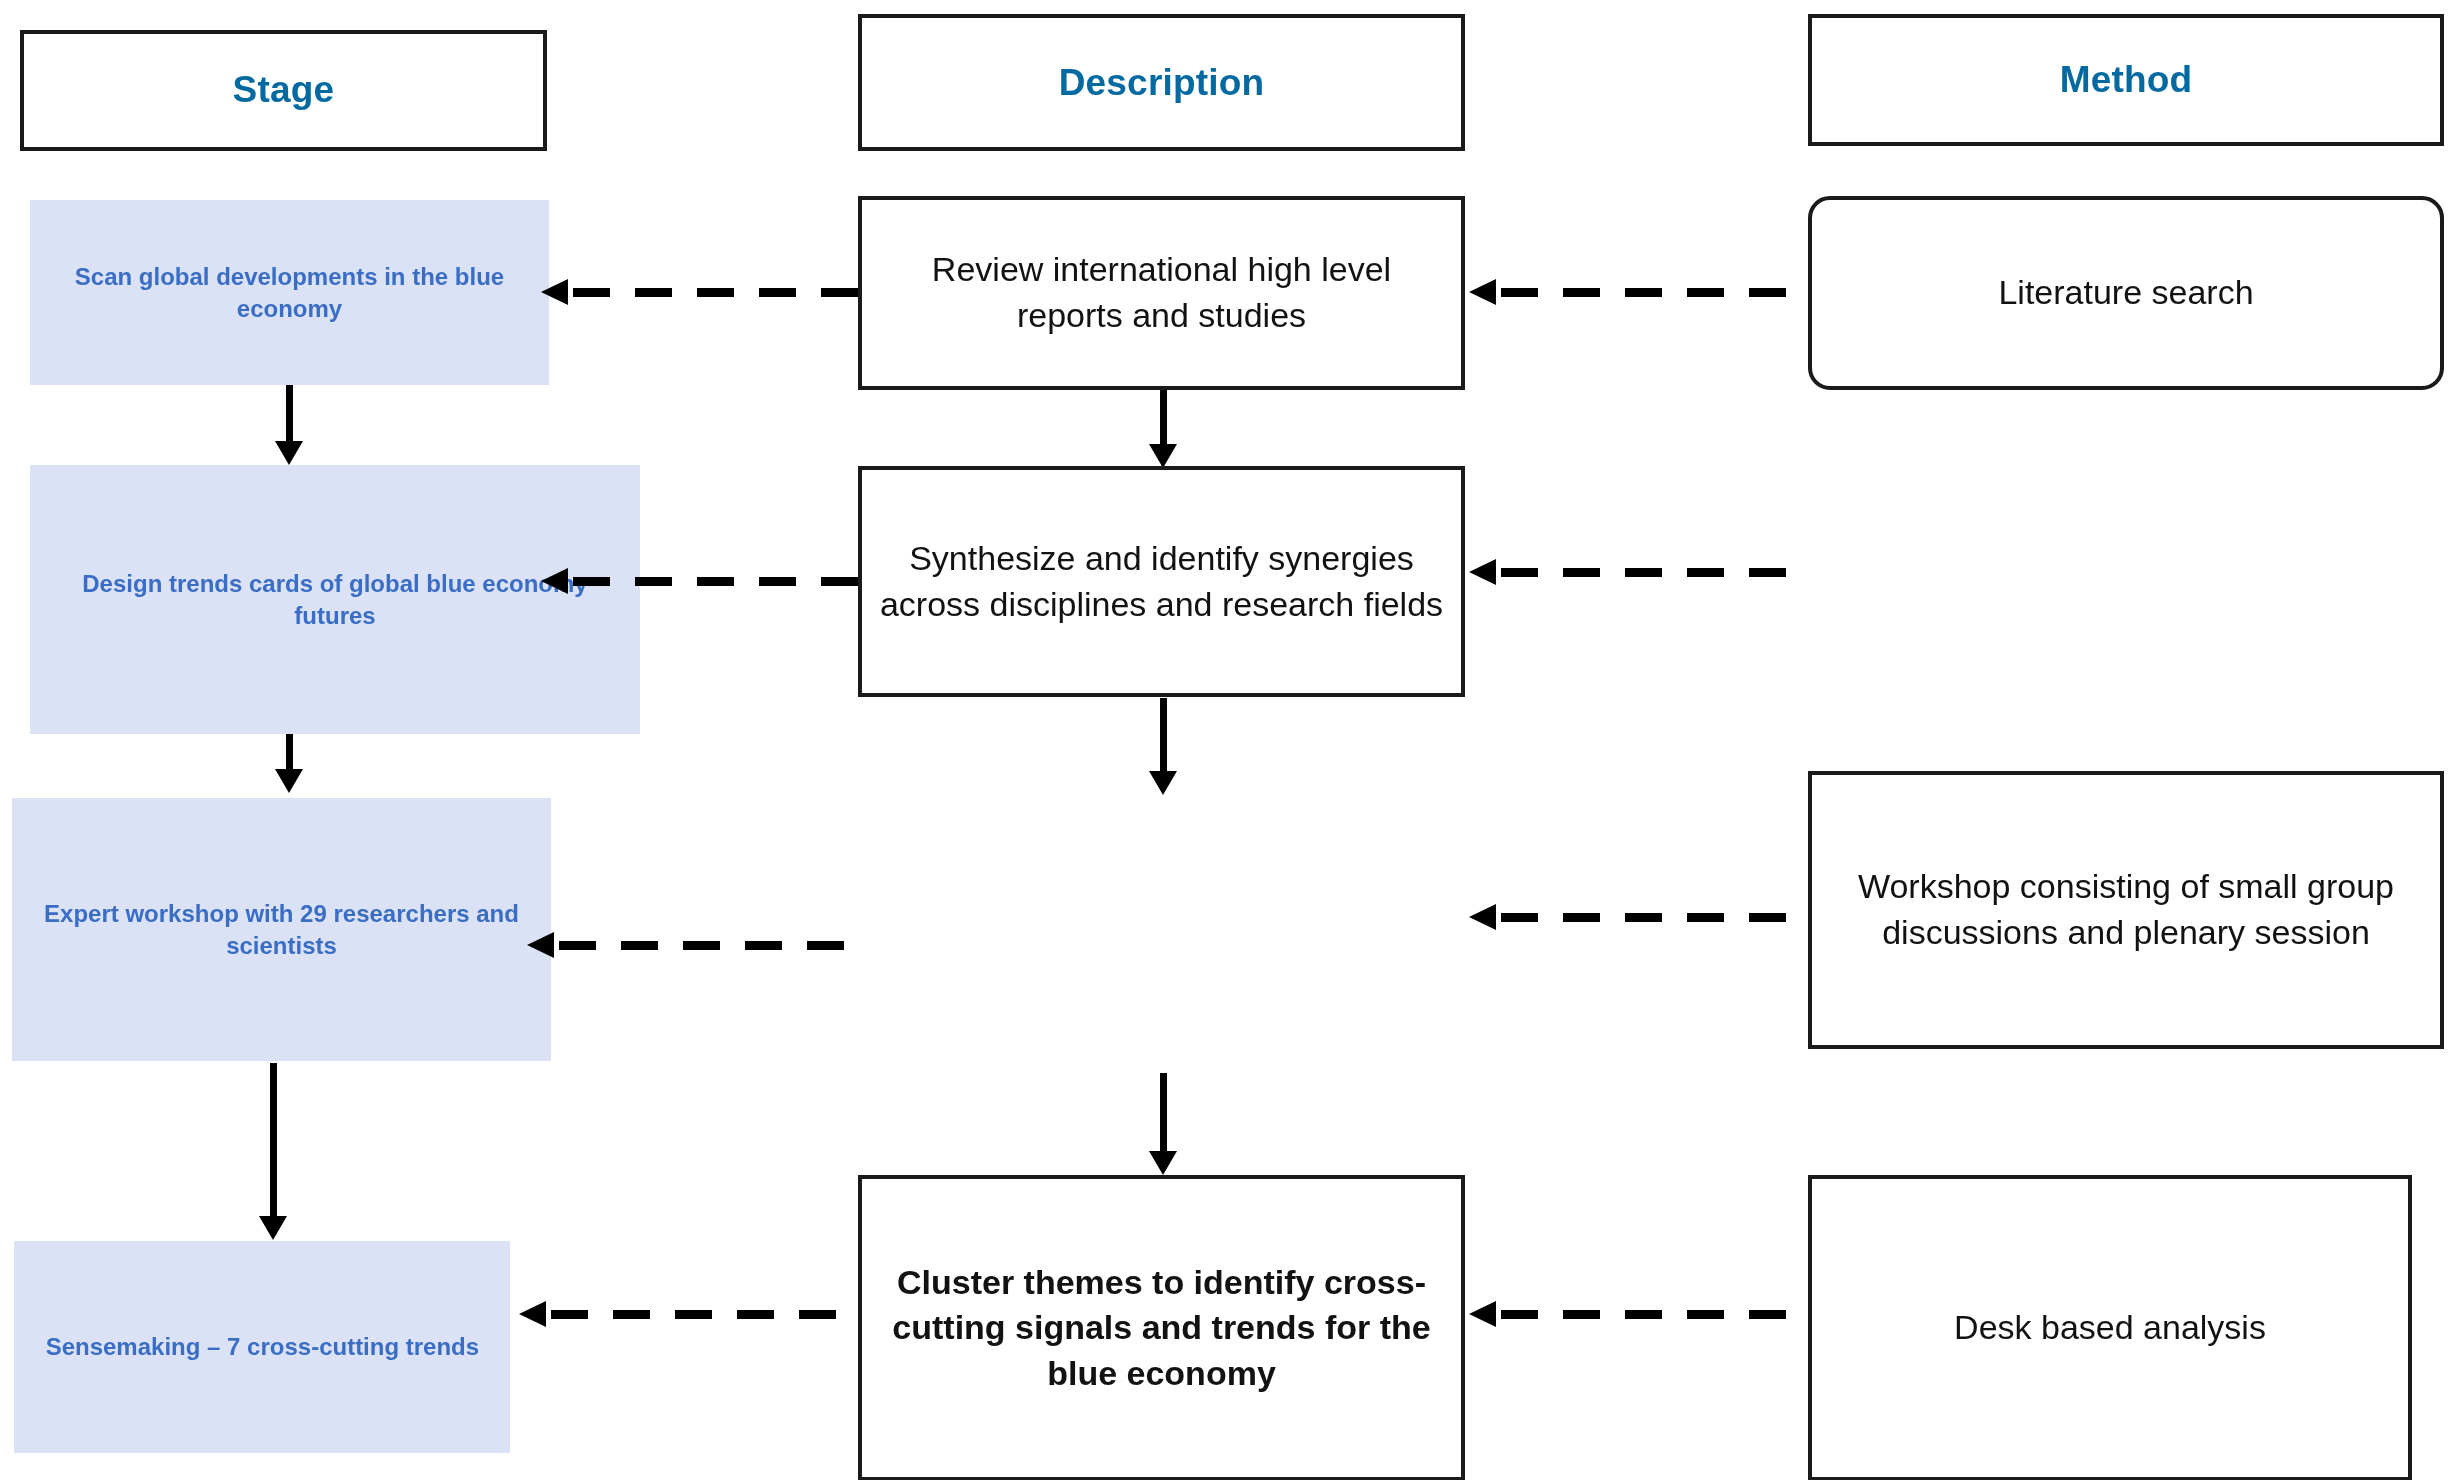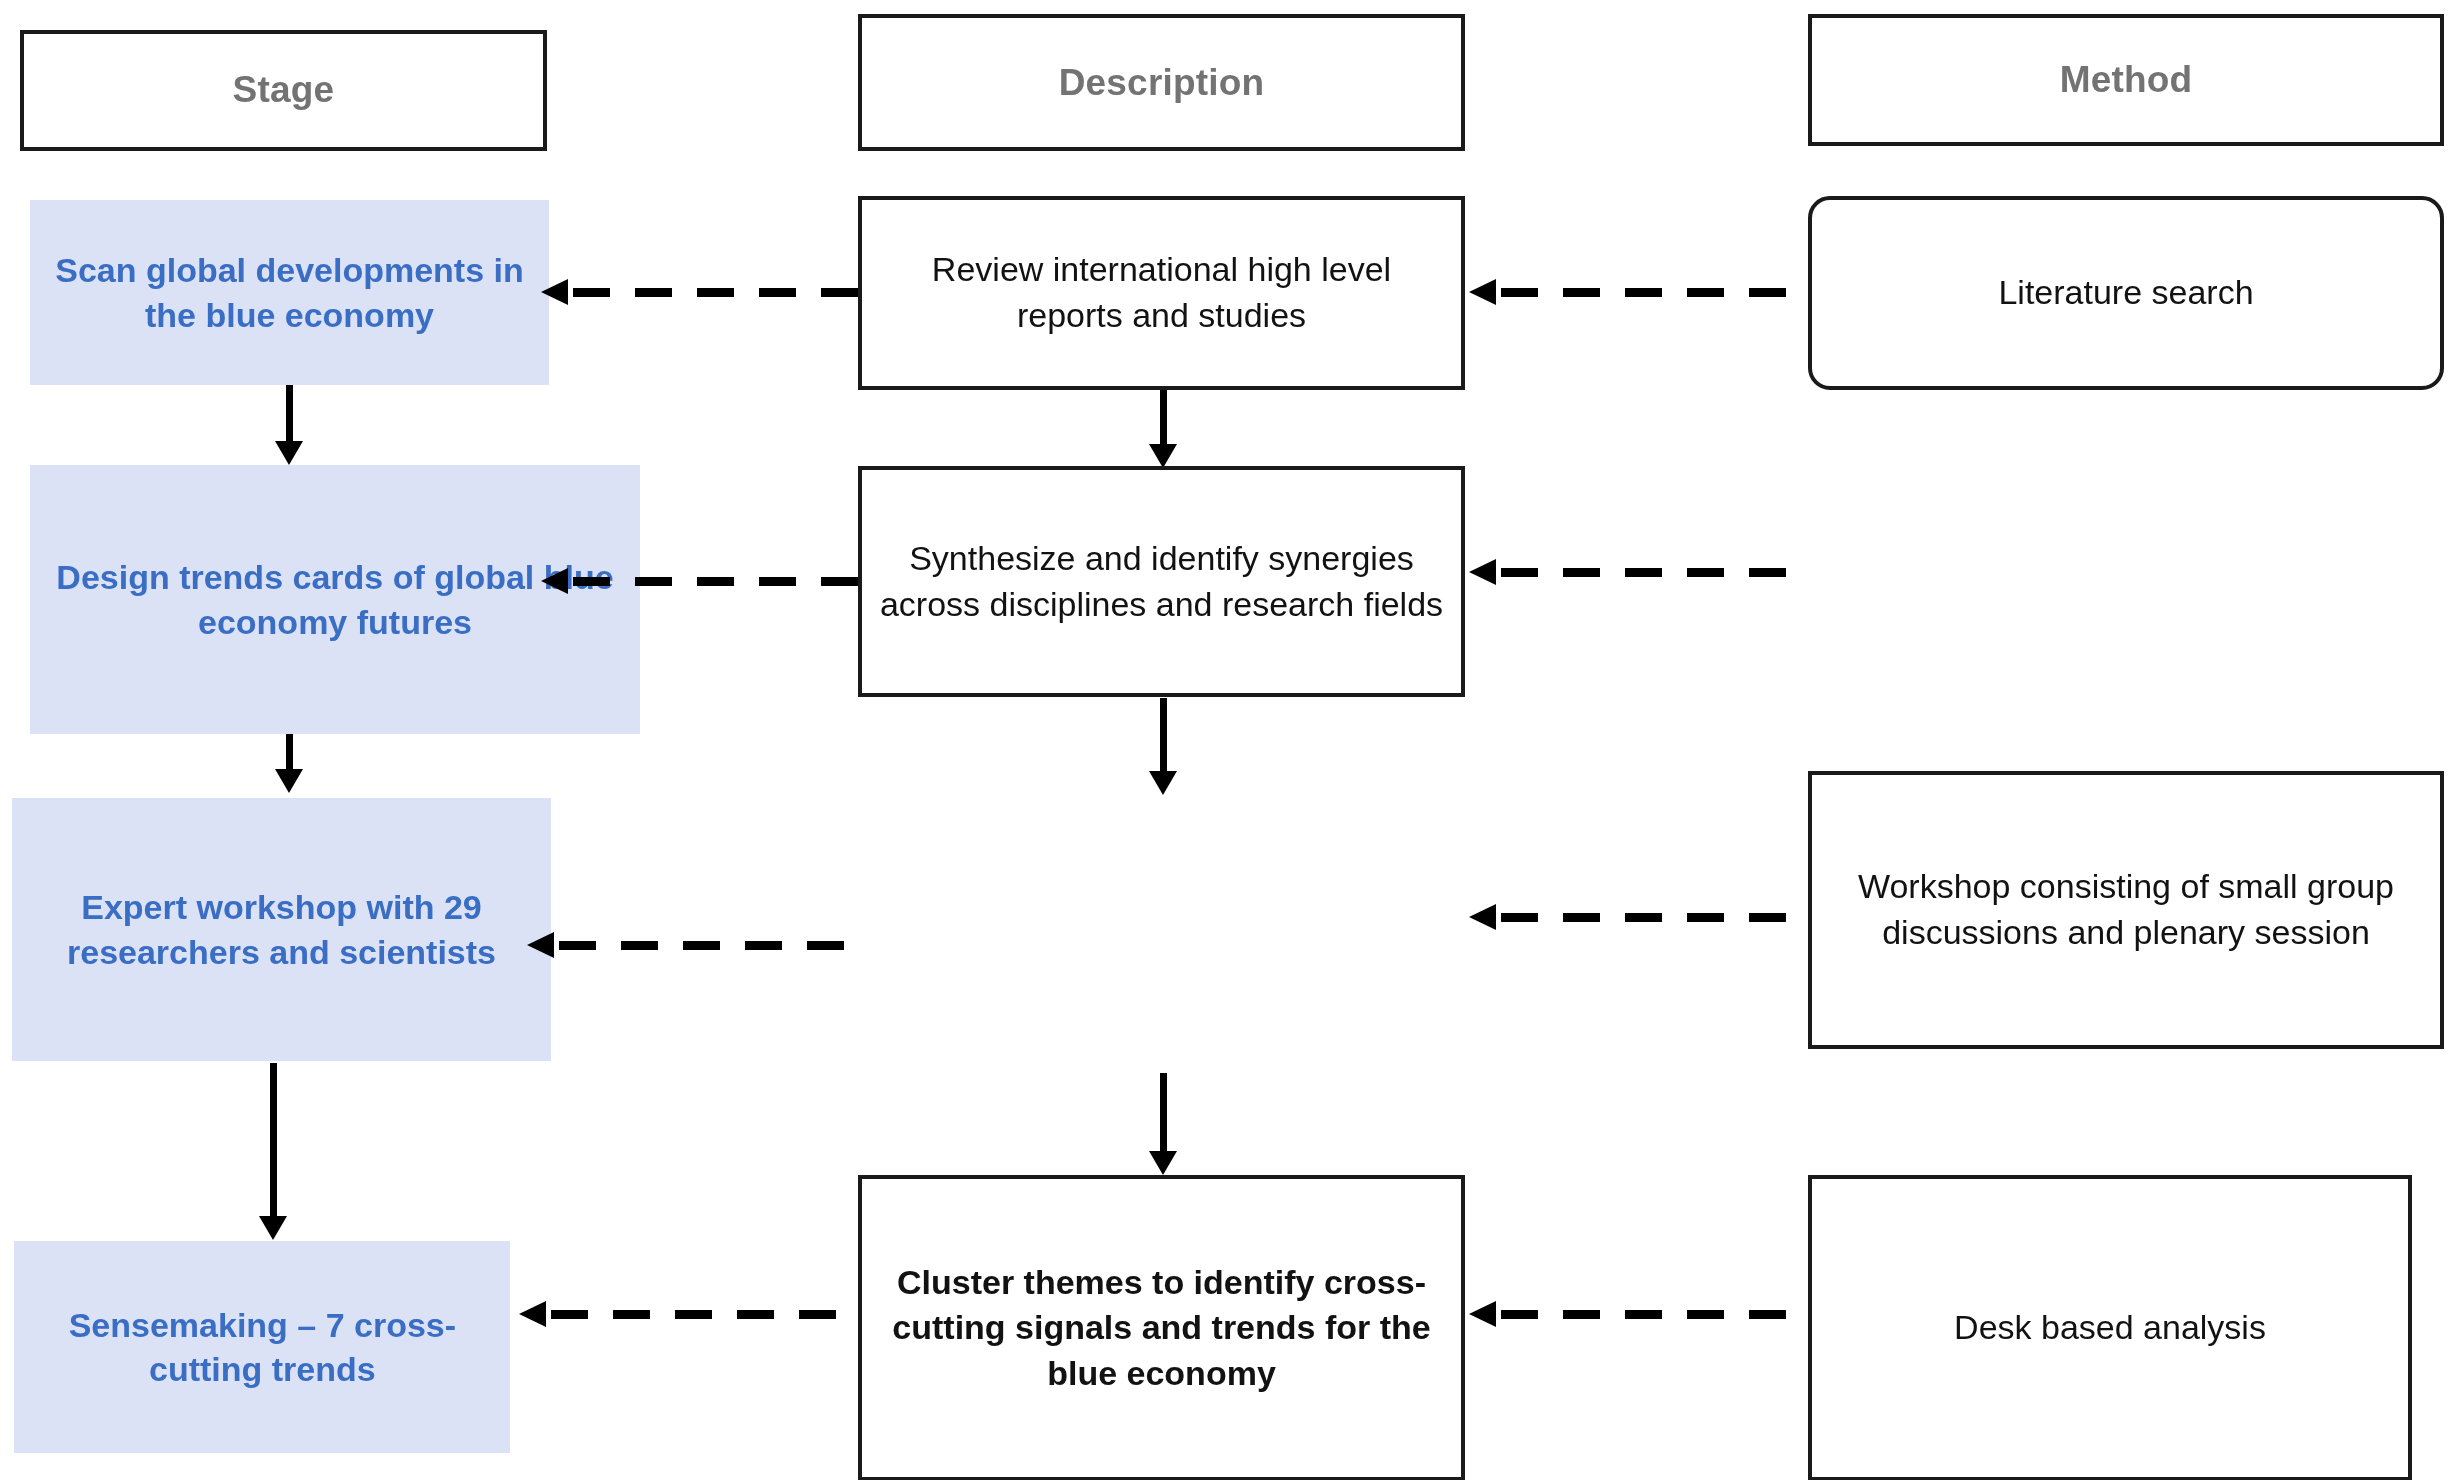--- a/index.html
+++ b/index.html
@@ -26,37 +26,37 @@
     border: 4px solid #1a1a1a;
     background: #ffffff;
     display: flex;
     align-items: center;
     justify-content: center;
     text-align: center;
   }
   .hdr-label {
     font-weight: bold;
     font-size: 37px;
-    color: #737373;
+    color: #0369a1;
     letter-spacing: 0.2px;
     line-height: 1.15;
   }
 
   
   .stage-box {
     background: #dbe2f5;
     border: none;
     display: flex;
     align-items: center;
     justify-content: center;
     text-align: center;
   }
   .stage-label {
     font-weight: bold;
-    font-size: 34px;
+    font-size: 24px;
     line-height: 1.30;
     color: #3a6dc4;
     padding: 0 11.2px;
   }
 
   
   .plain-box {
     border: 4px solid #1a1a1a;
     background: #ffffff;
     display: flex;

